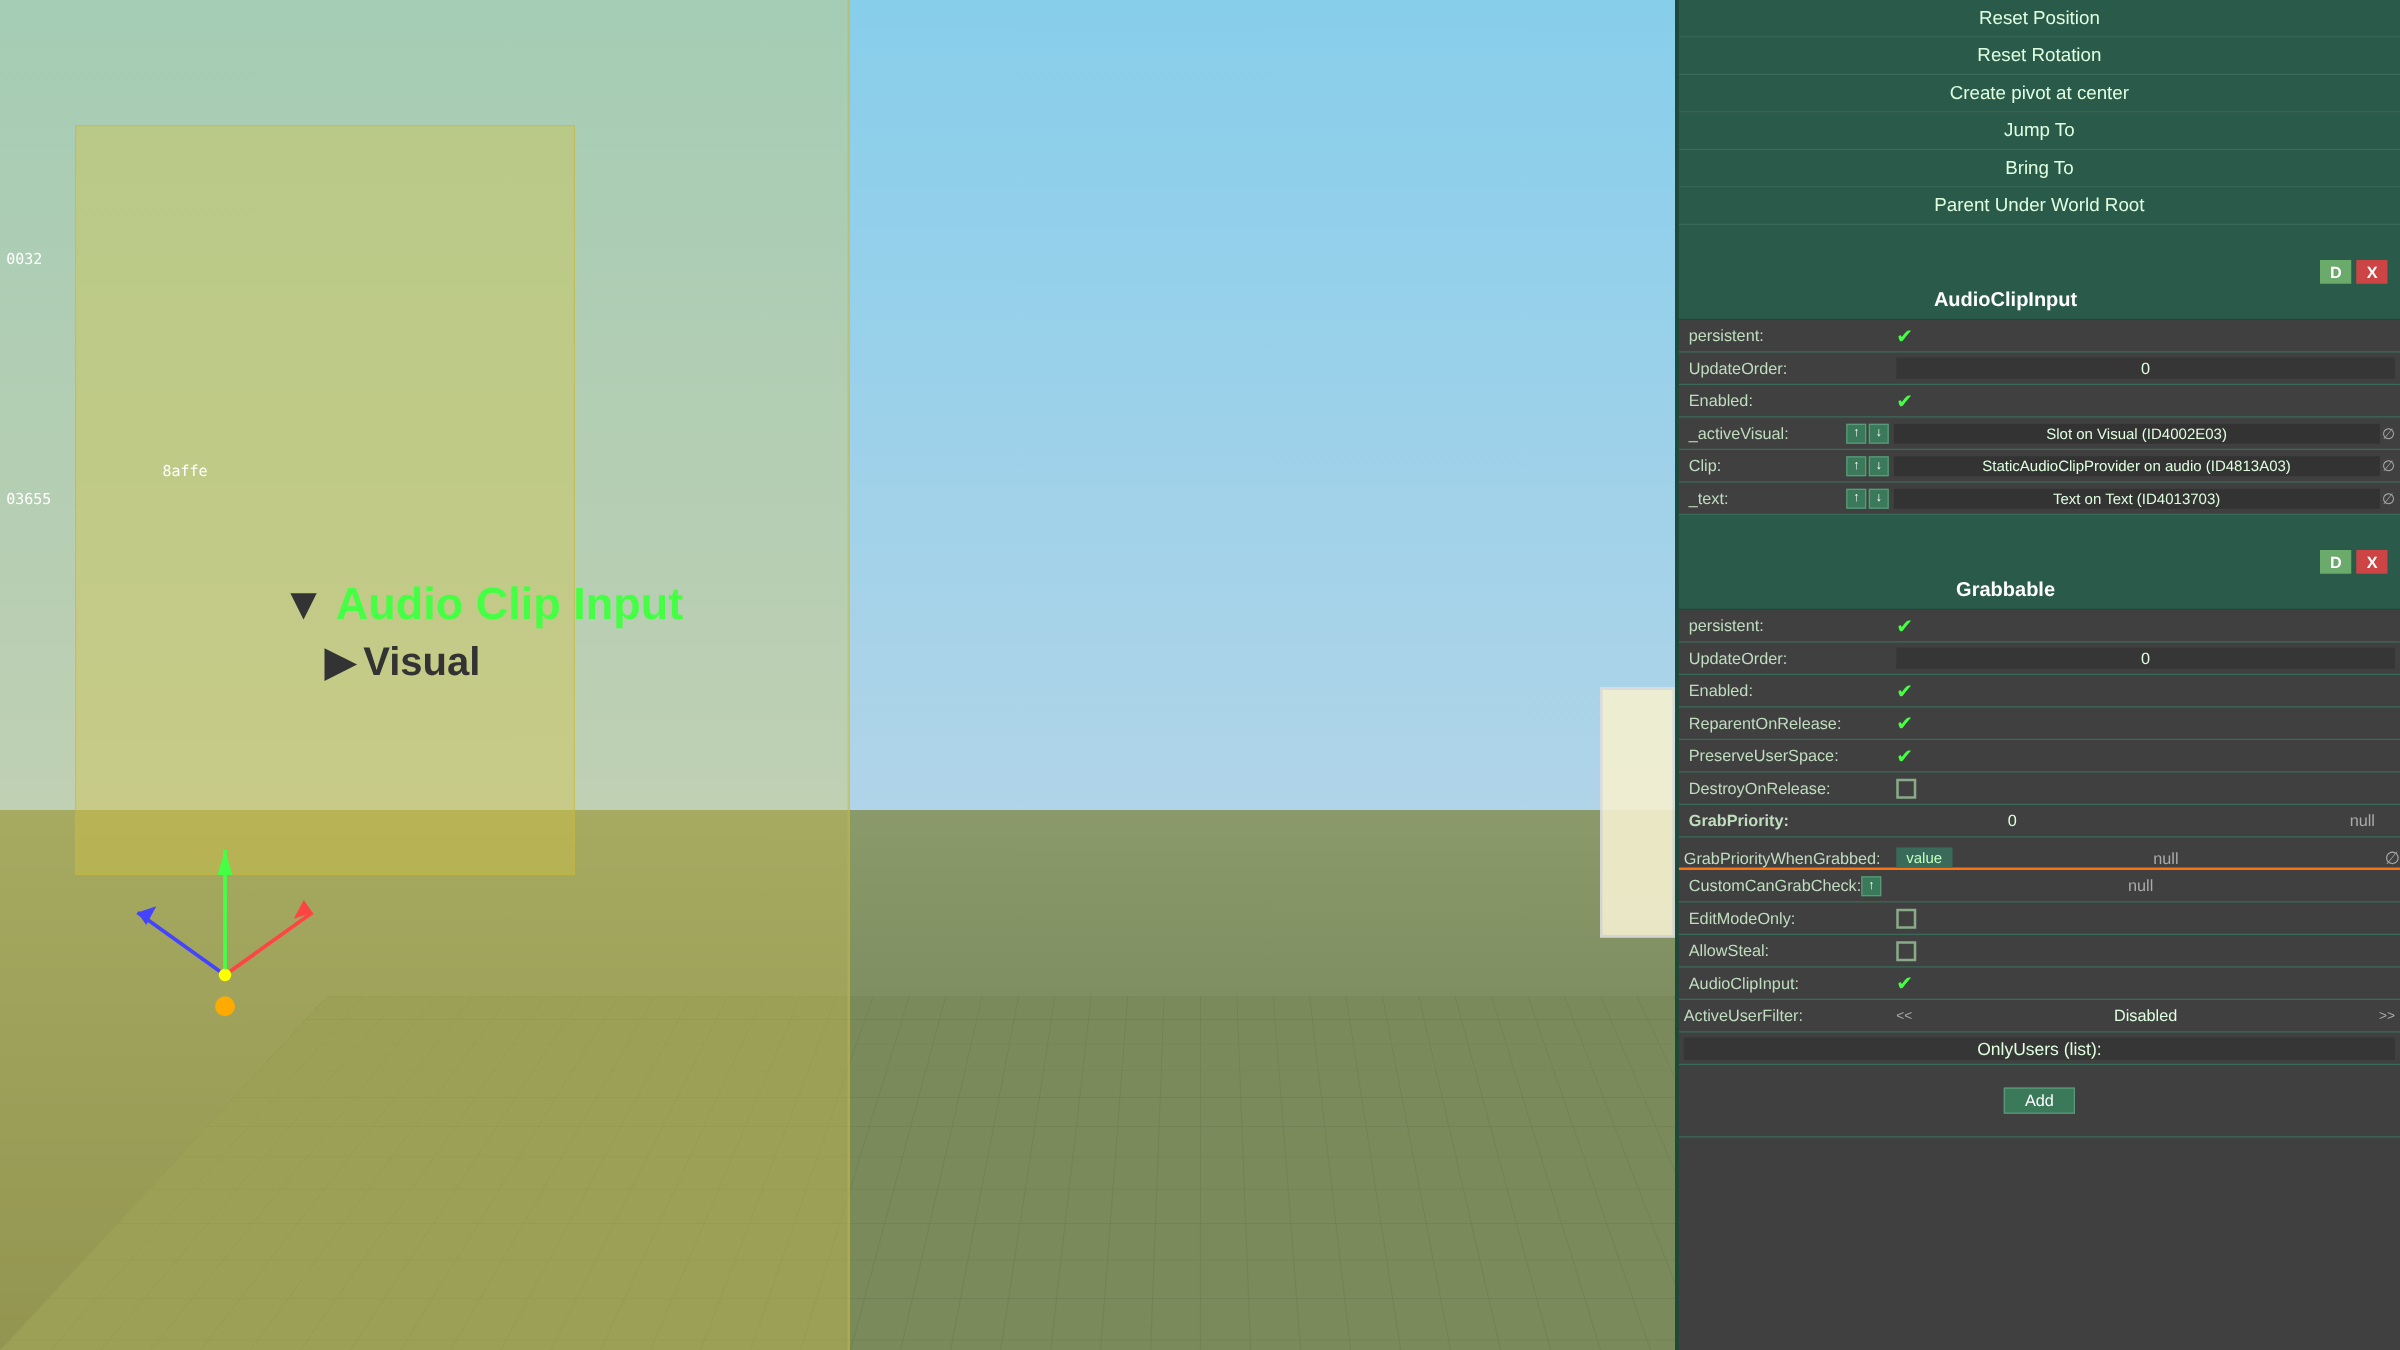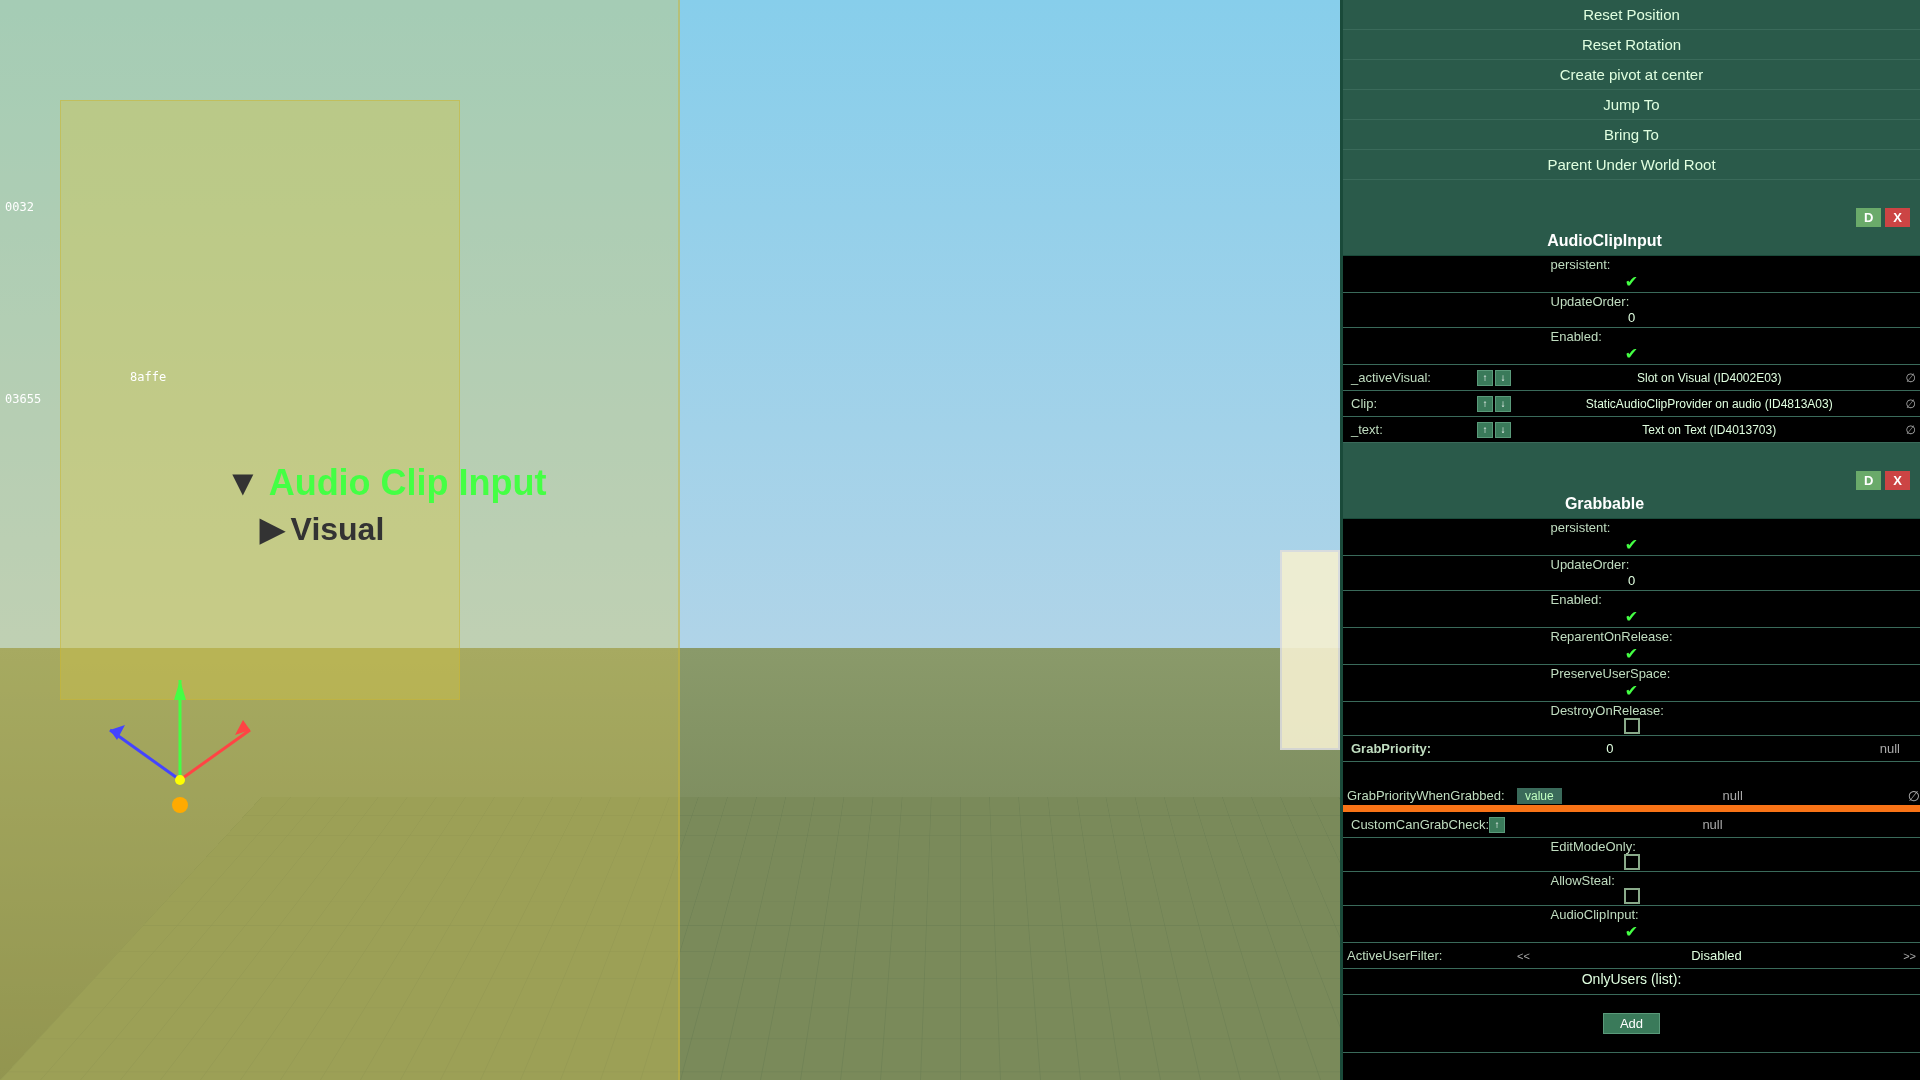--- a/index.html
+++ b/index.html
@@ -112,21 +112,21 @@
       margin-right: 6px;
     }
 
     
     .right-panel {
       position: absolute;
       right: 0;
       top: 0;
       width: 580px;
       height: 1080px;
-      background: #000000;
+      background: #404040;
       border-left: 3px solid #1a4a3a;
       overflow: hidden;
     }
 
     
     .menu-item {
       width: 100%;
       padding: 6px 10px;
       text-align: center;
       color: #e0ffe0;
@@ -172,21 +172,20 @@
       font-weight: bold;
       font-size: 13px;
     }
 
     .field-row {
       display: flex;
       align-items: center;
       min-height: 26px;
       border-bottom: 1px solid #3a6a5a;
       padding: 1px 4px;
-      flex-direction: column;
     }
     .field-label {
       color: #c0ddc0;
       font-size: 13px;
       min-width: 170px;
       padding-left: 4px;
     }
     .field-value {
       flex: 1;
       color: #e0ffe0;
@@ -277,24 +276,23 @@
     .grab-priority-null {
       flex: 1;
       color: #aaaaaa;
       font-size: 13px;
       text-align: right;
       padding-right: 20px;
     }
 
     .grab-when-grabbed-row {
       display: flex;
-      align-items: center;
+      align-items: flex-end;
       min-height: 26px;
-      border-bottom: 7px solid #f97316;
-      margin-top: 24px;
+      border-bottom: 2px solid #f97316;
     }
 
     .value-tab {
       background: #3a6a5a;
       color: #c0ffc0;
       font-size: 12px;
       padding: 1px 8px;
       margin-left: 4px;
       cursor: pointer;
     }

